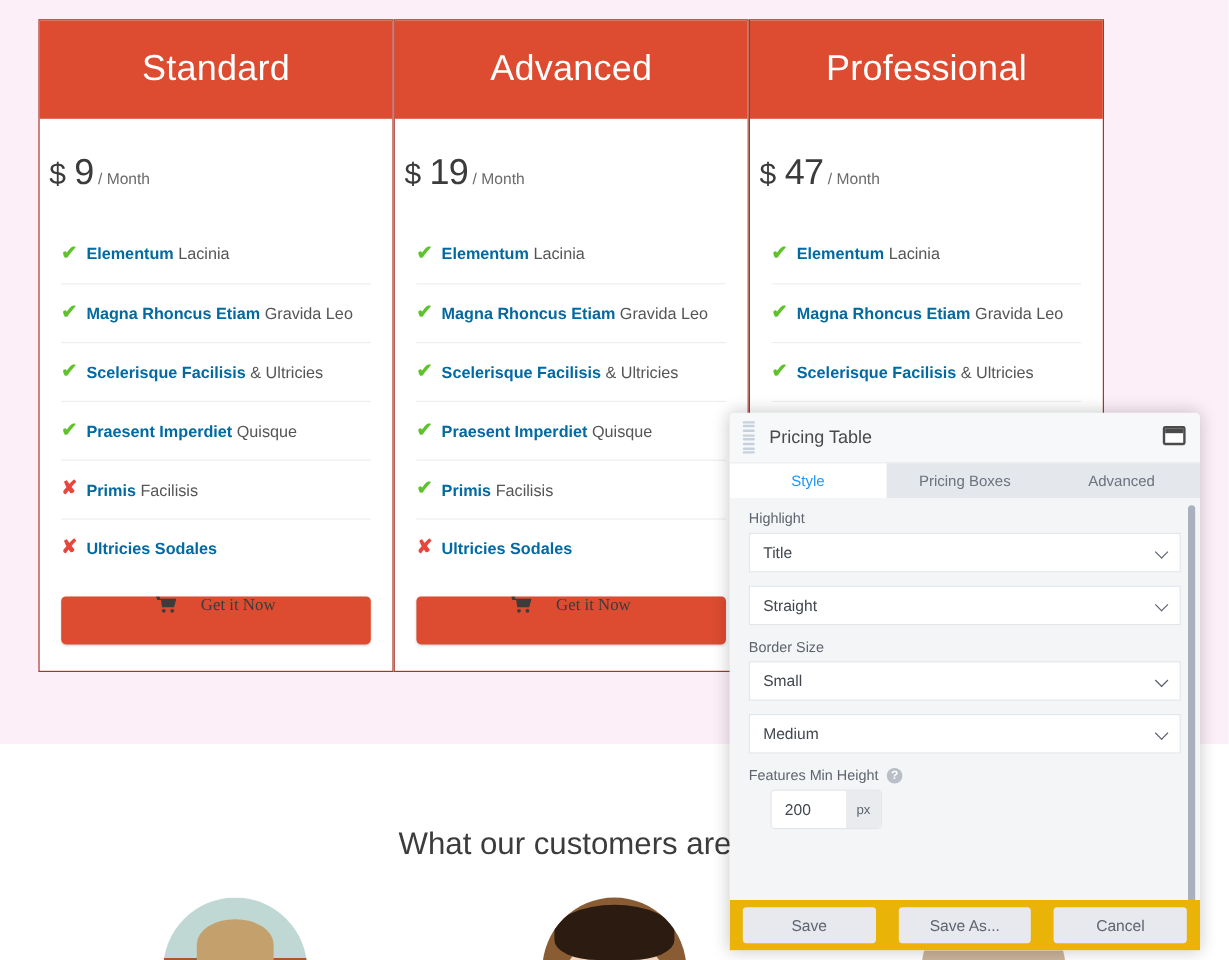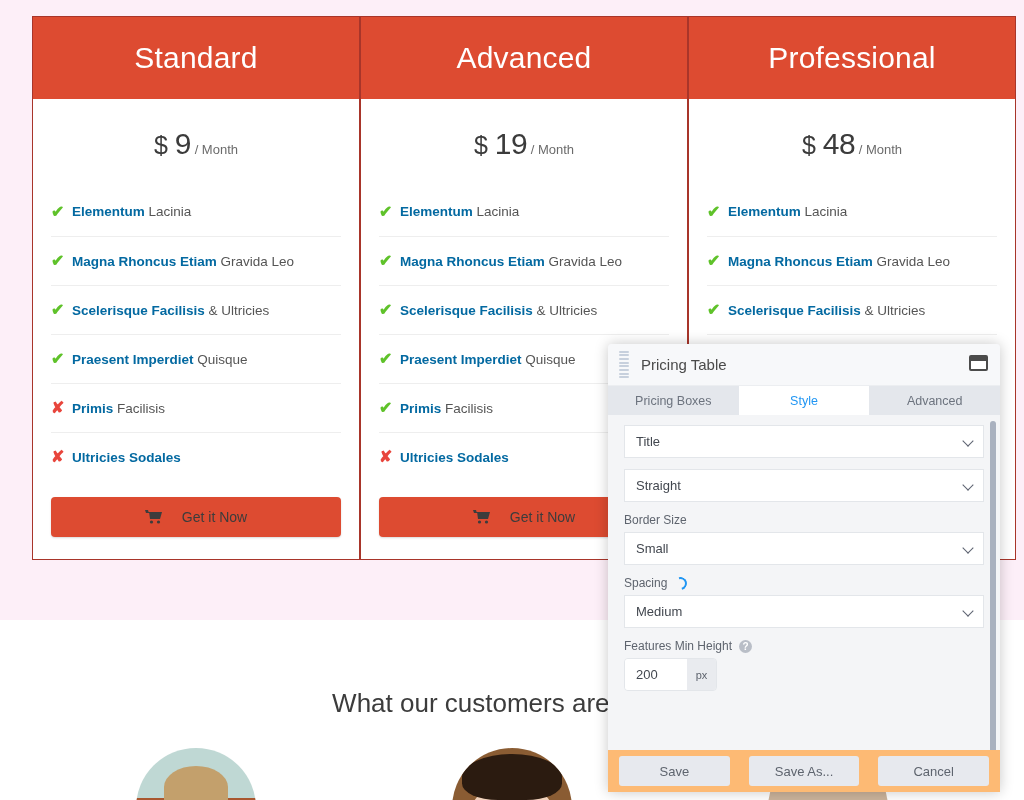--- a/index.html
+++ b/index.html
@@ -17,40 +17,39 @@
     width: 1024px; height: 620px;
     background: #fdeff8;
   }
 
   
   .cards-row {
     position: absolute; left: 32px; top: 16px;
     display: flex; gap: 0px;
   }
   .p-card {
-    width: 328px;
+    width: 296px;
     background: #ffffff;
     border: 1px solid #a8352a;
     display: flex; flex-direction: column;
     margin-right: 0;
   }
   .p-card + .p-card { margin-left: 0; }
 
   .p-head {
     background: #dd4b31;
     color: #ffffff;
     text-align: center;
     font-size: 30px;
     font-weight: 400;
     line-height: 1;
     padding: 26px 8px 26px;
     letter-spacing: 0.2px;
   }
   .p-price {
-    text-align: center;
     padding: 28px 8px 26px;
     color: #3b3b3b;
     white-space: nowrap;
   }
   .p-price .cur { font-size: 25px; font-weight: 300; }
   .p-price .amt { font-size: 30px; font-weight: 300; letter-spacing: -0.5px;}
   .p-price .per { font-size: 13px; color: #6b6b6b; }
 
   .feat-list { padding: 0 18px; }
   .feat {
@@ -71,22 +70,22 @@
 
   .cta-wrap { padding: 16px 18px 22px; }
   .cta {
     width: 100%;
     background: #dd4b31;
     border: none;
     border-radius: 4px;
     height: 40px;
     color: #3c3c3c;
     font-size: 14px;
-    font-family: Liberation Sans, sans-serif;
-    display: flex; align-items: center; justify-content: center;
+    font-family: Liberation Serif, serif;
+    display: flex; justify-content: center;
     gap: 20px;
     cursor: pointer;
     box-shadow: 0 1px 2px rgba(0,0,0,.15);
   }
   .cart-ico { display:inline-block; width:17px; height:14px; position:relative; }
 
   
   .testi {
     position: absolute; left: 0; top: 620px;
     width: 1024px; height: 180px;
@@ -210,34 +209,35 @@
     width: 13px; height: 13px; border-radius: 50%;
     background: #b9bec7; color: #ffffff;
     font-size: 10px; line-height: 13px; text-align: center;
     display: inline-block; font-weight: bold; cursor: pointer;
   }
   .numwrap {
     display: inline-flex; height: 33px;
     border-radius: 4px; overflow: hidden;
     border: 1px solid #e3e6ea;
     width: 93px;
+    margin-left: 18px;
   }
   .numwrap input {
     width: 62px; border: none; outline: none;
     font-size: 13px; color: #42474f; padding-left: 11px;
     font-family: "Liberation Sans", sans-serif;
     background: #ffffff;
   }
   .numunit {
     flex: 1; background: #e9ebef; color: #5e646e;
     font-size: 11px; display:flex; align-items:center; justify-content:center;
   }
   .panel-foot {
     flex: 0 0 42px; height: 42px;
-    background: #fdba74;
+    background: #eab308;
     display: flex; align-items: center; gap: 19px;
     padding: 0 11px;
   }
   .foot-btn {
     flex: 1; height: 30px;
     background: #e7e9ee; border: none; border-radius: 3px;
     font-size: 13px; color: #5e646e; cursor: pointer;
     font-family: "Liberation Sans", sans-serif;
   }
 </style>
@@ -323,21 +323,21 @@
                   <path fill="#3c3c3c" d="M0 0h3l.6 2H17l-2 7H5L4.2 3H1z"></path>
                   <circle fill="#3c3c3c" cx="6.5" cy="12" r="1.6"></circle>
                   <circle fill="#3c3c3c" cx="13.5" cy="12" r="1.6"></circle>
                 </svg></span>
               <span>Get it Now</span>
             </button>
           </div>
         </div>
         <div class="p-card" style="margin-left: 0px;">
           <div class="p-head">Professional</div>
-          <div class="p-price"><span class="cur">$ </span><span class="amt">48</span><span class="per"> / Month</span></div>
+          <div class="p-price"><span class="cur">$ </span><span class="amt">47</span><span class="per"> / Month</span></div>
           <div class="feat-list">
             <div class="feat">
               <span class="mk yes">✔</span>
               <span><b>Elementum</b> Lacinia</span>
             </div>
             <div class="feat">
               <span class="mk yes">✔</span>
               <span><b>Magna Rhoncus Etiam</b> Gravida Leo</span>
             </div>
             <div class="feat">
@@ -389,28 +389,29 @@
           <i></i>
           <i></i>
           <i></i>
           <i></i>
       </div>
       <div class="panel-title">Pricing Table</div>
       <div class="win-btn"></div>
     </div>
 
     <div class="tabs" id="panel-tabs">
+        <div class="tab active">Style</div>
         <div class="tab">Pricing Boxes</div>
-        <div class="tab active">Style</div>
         <div class="tab">Advanced</div>
       </div>
 
     <div class="panel-body">
 
       <div class="field">
+        <div class="field-label">Highlight</div>
         <div class="select">
           <span>Title</span>
           <span class="chev"></span>
         </div>
       </div>
 
       <div class="field">
         <div class="select">
           <span>Straight</span>
           <span class="chev"></span>
@@ -419,24 +420,20 @@
 
       <div class="field">
         <div class="field-label">Border Size</div>
         <div class="select">
           <span>Small</span>
           <span class="chev"></span>
         </div>
       </div>
 
       <div class="field">
-        <div class="field-label">
-          <span>Spacing</span>
-          <span class="spinner"></span>
-        </div>
         <div class="select">
           <span>Medium</span>
           <span class="chev"></span>
         </div>
       </div>
 
       <div class="field">
         <div class="field-label">
           <span>Features Min Height</span>
           <span class="help">?</span>

